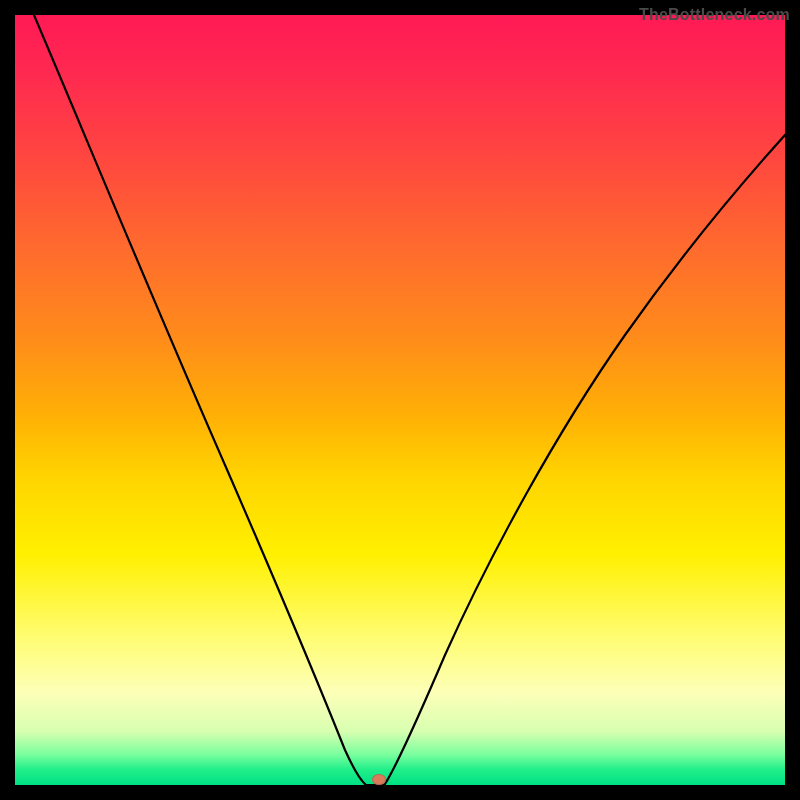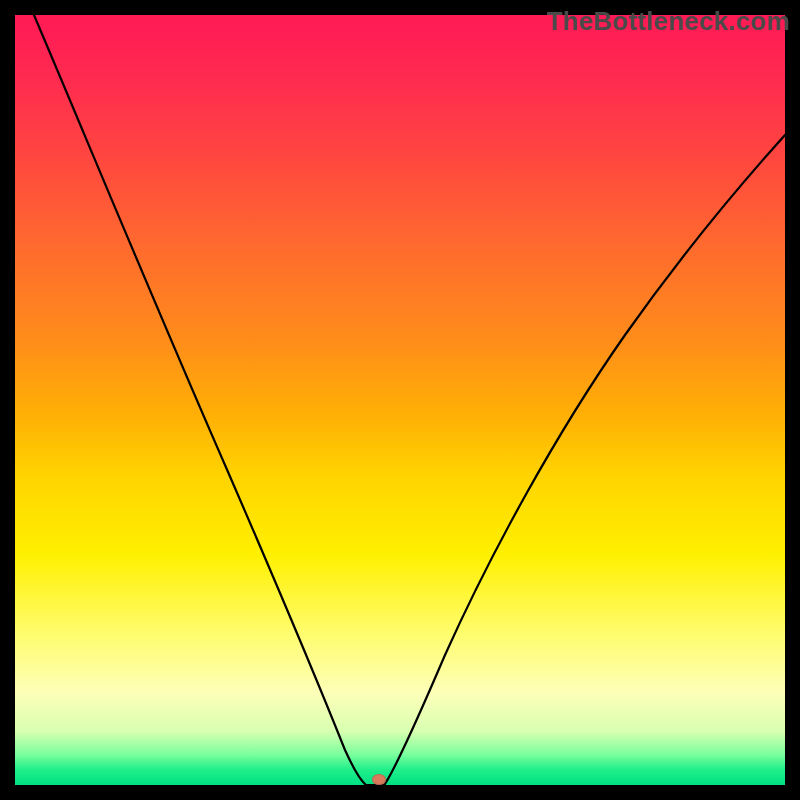--- a/index.html
+++ b/index.html
@@ -59,21 +59,21 @@
     border-radius: 50%;
     background: #da7c5c;
     box-shadow: 0 0 0 1px rgba(0,0,0,0.15) inset;
   }
   .watermark {
     position: absolute;
     right: 10px;
     top: 6px;
     color: #4a4a4a;
     font-family: Arial, Helvetica, sans-serif;
-    font-size: 26px;
+    font-size: 16px;
     font-weight: 600;
     letter-spacing: 0.2px;
     user-select: none;
   }
 </style>
 </head>
 <body>
 
 <div class="frame">
 

